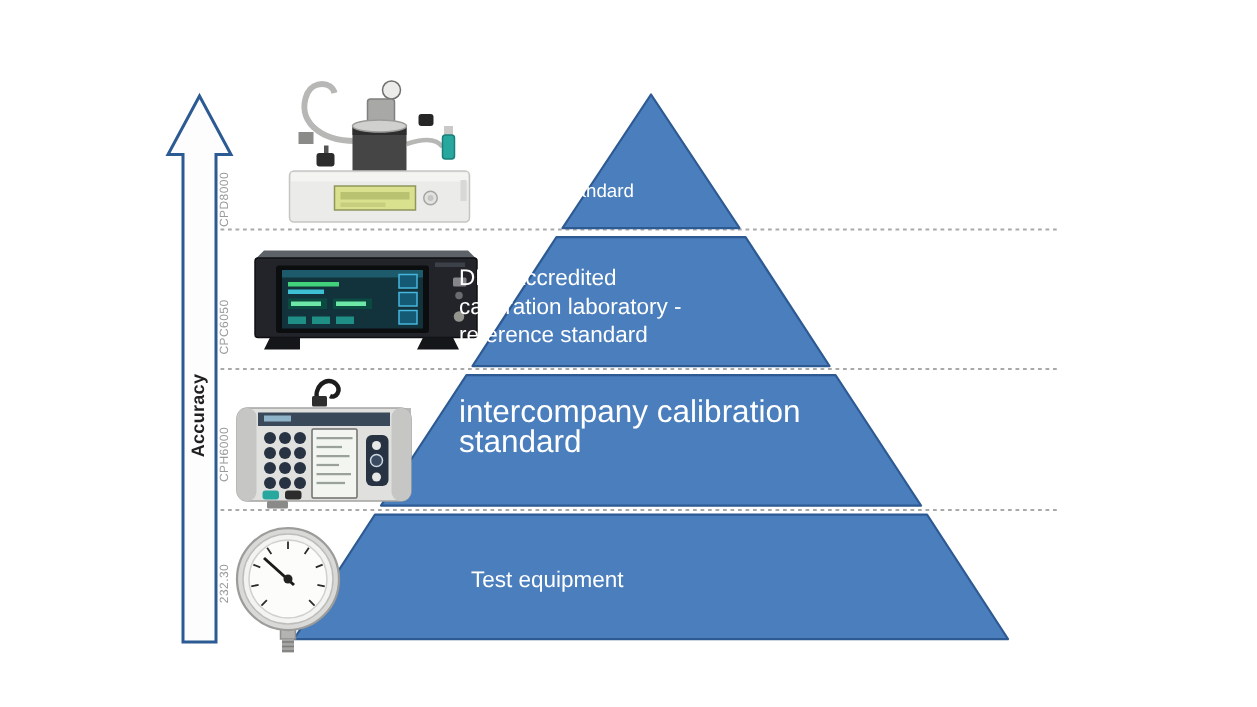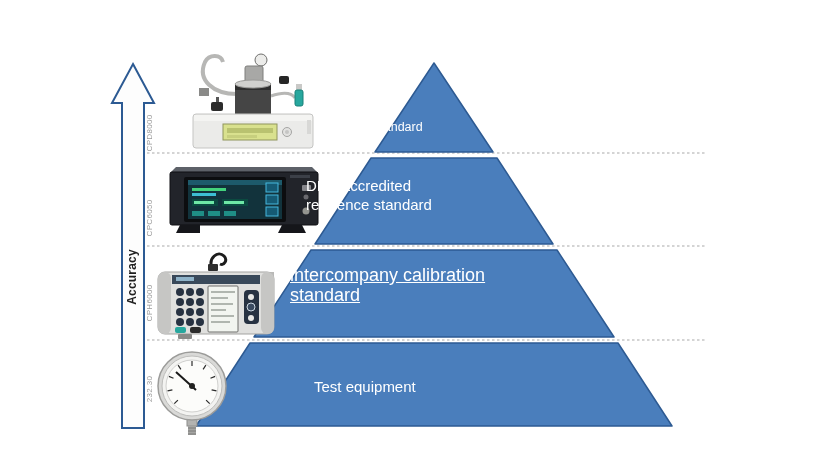--- a/index.html
+++ b/index.html
@@ -17,21 +17,21 @@
     position:absolute;width:60px;height:10px;line-height:10px;
     transform:rotate(-90deg);text-align:center;
     font-size:8px;color:#9b9b9b;letter-spacing:.3px;
   }
   .lvl{
     position:absolute;text-align:left;color:#ffffff;
   }
   .lvl span{display:block;}
   .lvl-1{left:374px;top:105px;width:120px;font-size:12.5px;line-height:15px;}
   .lvl-2{left:306px;top:176px;width:240px;font-size:15px;line-height:19px;}
-  .lvl-3{left:290px;top:265px;width:280px;font-size:18px;line-height:20px;text-decoration:underline;}
+  .lvl-3{left:306px;top:265px;width:280px;font-size:21px;line-height:20px;}
   .lvl-4{left:314px;top:377px;width:240px;font-size:15px;line-height:20px;}
 </style>
 </head>
 <body>
 
 <div class="stage">
 
   <svg width="838" height="471" viewBox="0 0 838 471" style="left:0;top:0;">
 
     <polygon points="133,64 154,103 144,103 144,428 122,428 122,103 112,103" fill="#fdfdfd" stroke="#2c5a93" stroke-width="2"></polygon>
@@ -169,20 +169,21 @@
   <div class="eq-label" style="left:120px;top:213px;">CPC6050</div>
   <div class="eq-label" style="left:120px;top:298px;">CPH6000</div>
   <div class="eq-label" style="left:120px;top:384px;">232.30</div>
 
   <div class="lvl lvl-1">
     <span>PTB</span>
     <span>standard</span>
   </div>
   <div class="lvl lvl-2">
     <span>DKD accredited</span>
+    <span>calibration laboratory -</span>
     <span>reference standard</span>
   </div>
   <div class="lvl lvl-3">
     <span>intercompany calibration</span>
     <span>standard</span>
   </div>
   <div class="lvl lvl-4">
     <span>Test equipment</span>
   </div>
 

